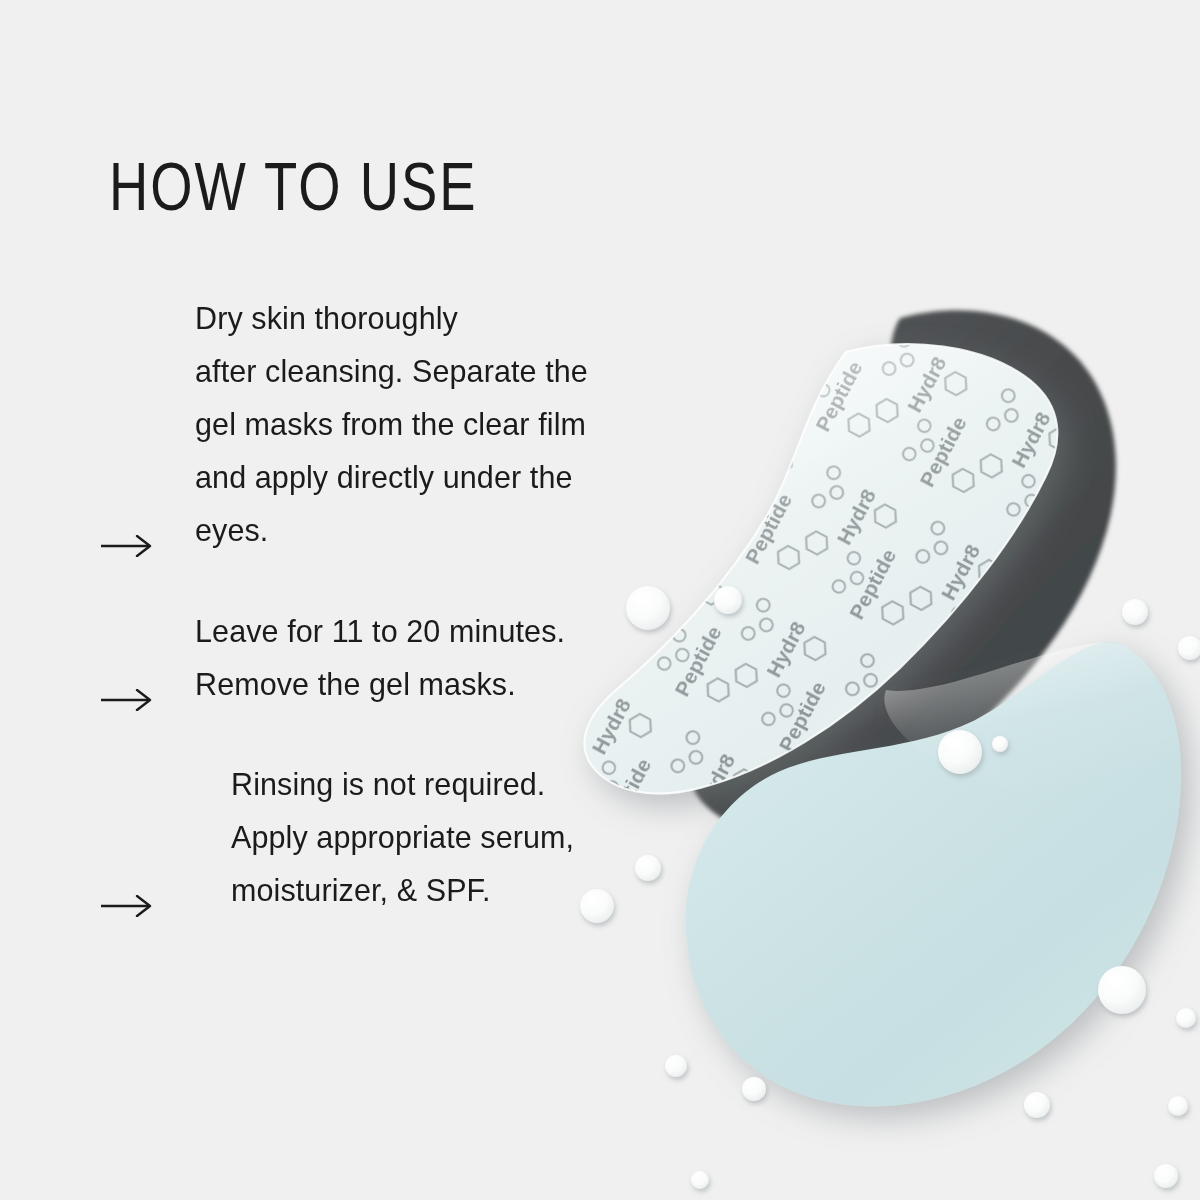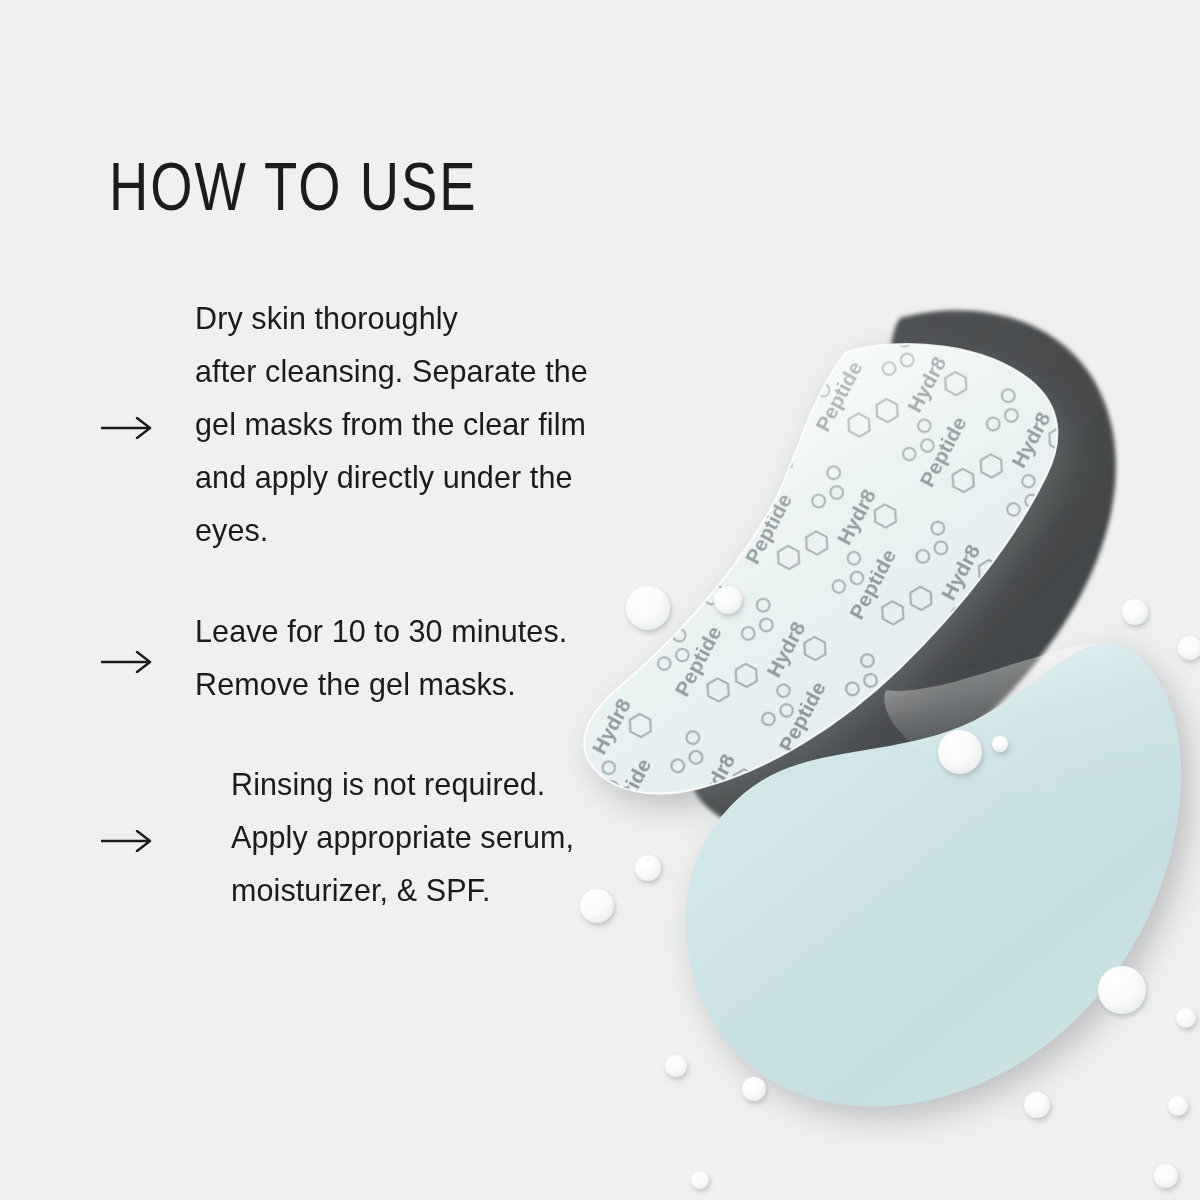--- a/index.html
+++ b/index.html
@@ -36,21 +36,21 @@
     letter-spacing: 2.5px;
     transform: scaleX(0.80);
     transform-origin: left top;
     white-space: nowrap;
   }
   .step {
     position: absolute;
     left: 100px;
     width: 600px;
     display: flex;
-    align-items: center;
+    align-items: flex-end;
   }
   .step-arrow {
     flex: 0 0 auto;
     width: 95px;
     padding-top: 7px;
     color: #1b1b1b;
   }
   .step-arrow svg { display: block; }
   .step-text {
     flex: 1 1 auto;
@@ -261,21 +261,21 @@
 eyes.</span>
     </div>
 
     <div class="step" id="step-2">
       <span class="step-arrow">
         <svg width="56" height="22" viewBox="0 0 56 22" aria-hidden="true">
           <line x1="1" y1="11" x2="48" y2="11" stroke="currentColor" stroke-width="2.4"></line>
           <polyline points="37,1 50,11 37,21" fill="none" stroke="currentColor" stroke-width="2.4" stroke-linecap="round" stroke-linejoin="round"></polyline>
         </svg>
       </span>
-      <span class="step-text">Leave for 10 to 30 minutes.
+      <span class="step-text">Leave for 11 to 20 minutes.
 Remove the gel masks.</span>
     </div>
 
     <div class="step" id="step-3">
       <span class="step-arrow">
         <svg width="56" height="22" viewBox="0 0 56 22" aria-hidden="true">
           <line x1="1" y1="11" x2="48" y2="11" stroke="currentColor" stroke-width="2.4"></line>
           <polyline points="37,1 50,11 37,21" fill="none" stroke="currentColor" stroke-width="2.4" stroke-linecap="round" stroke-linejoin="round"></polyline>
         </svg>
       </span>

